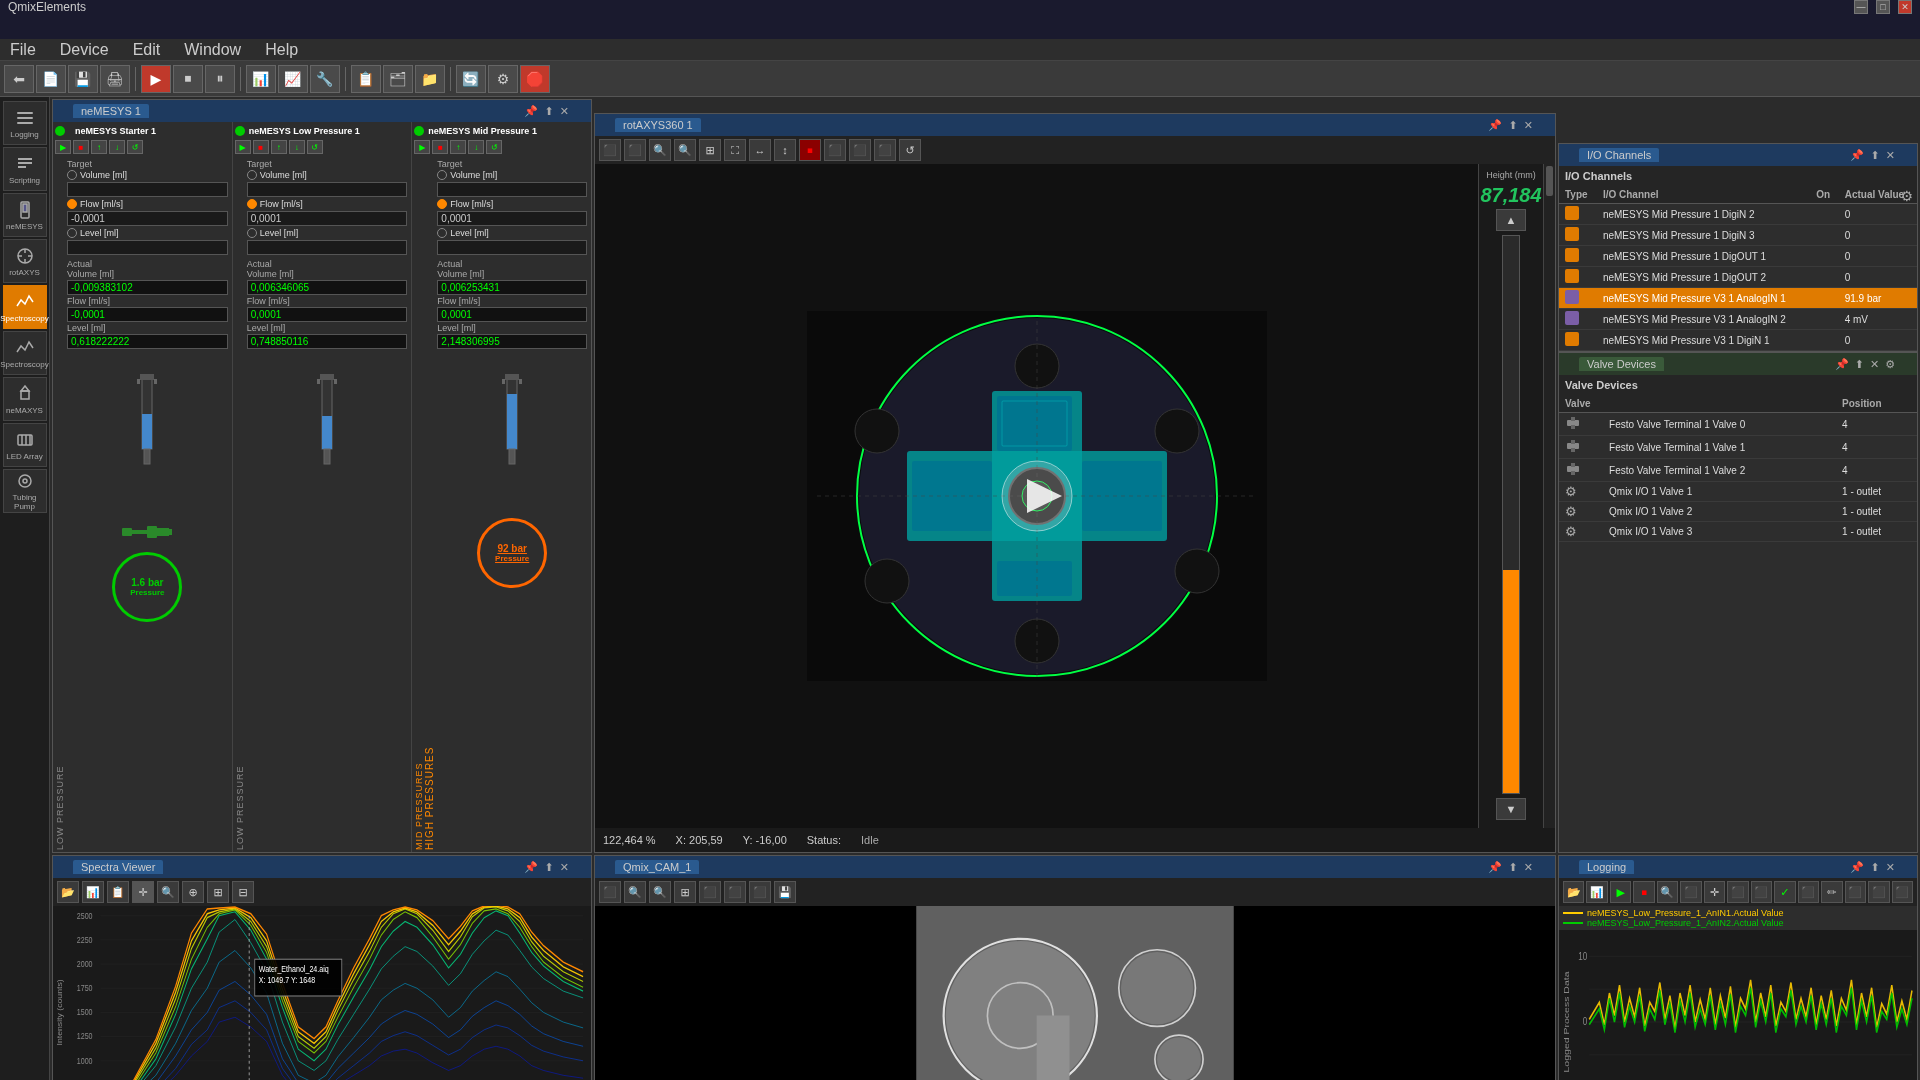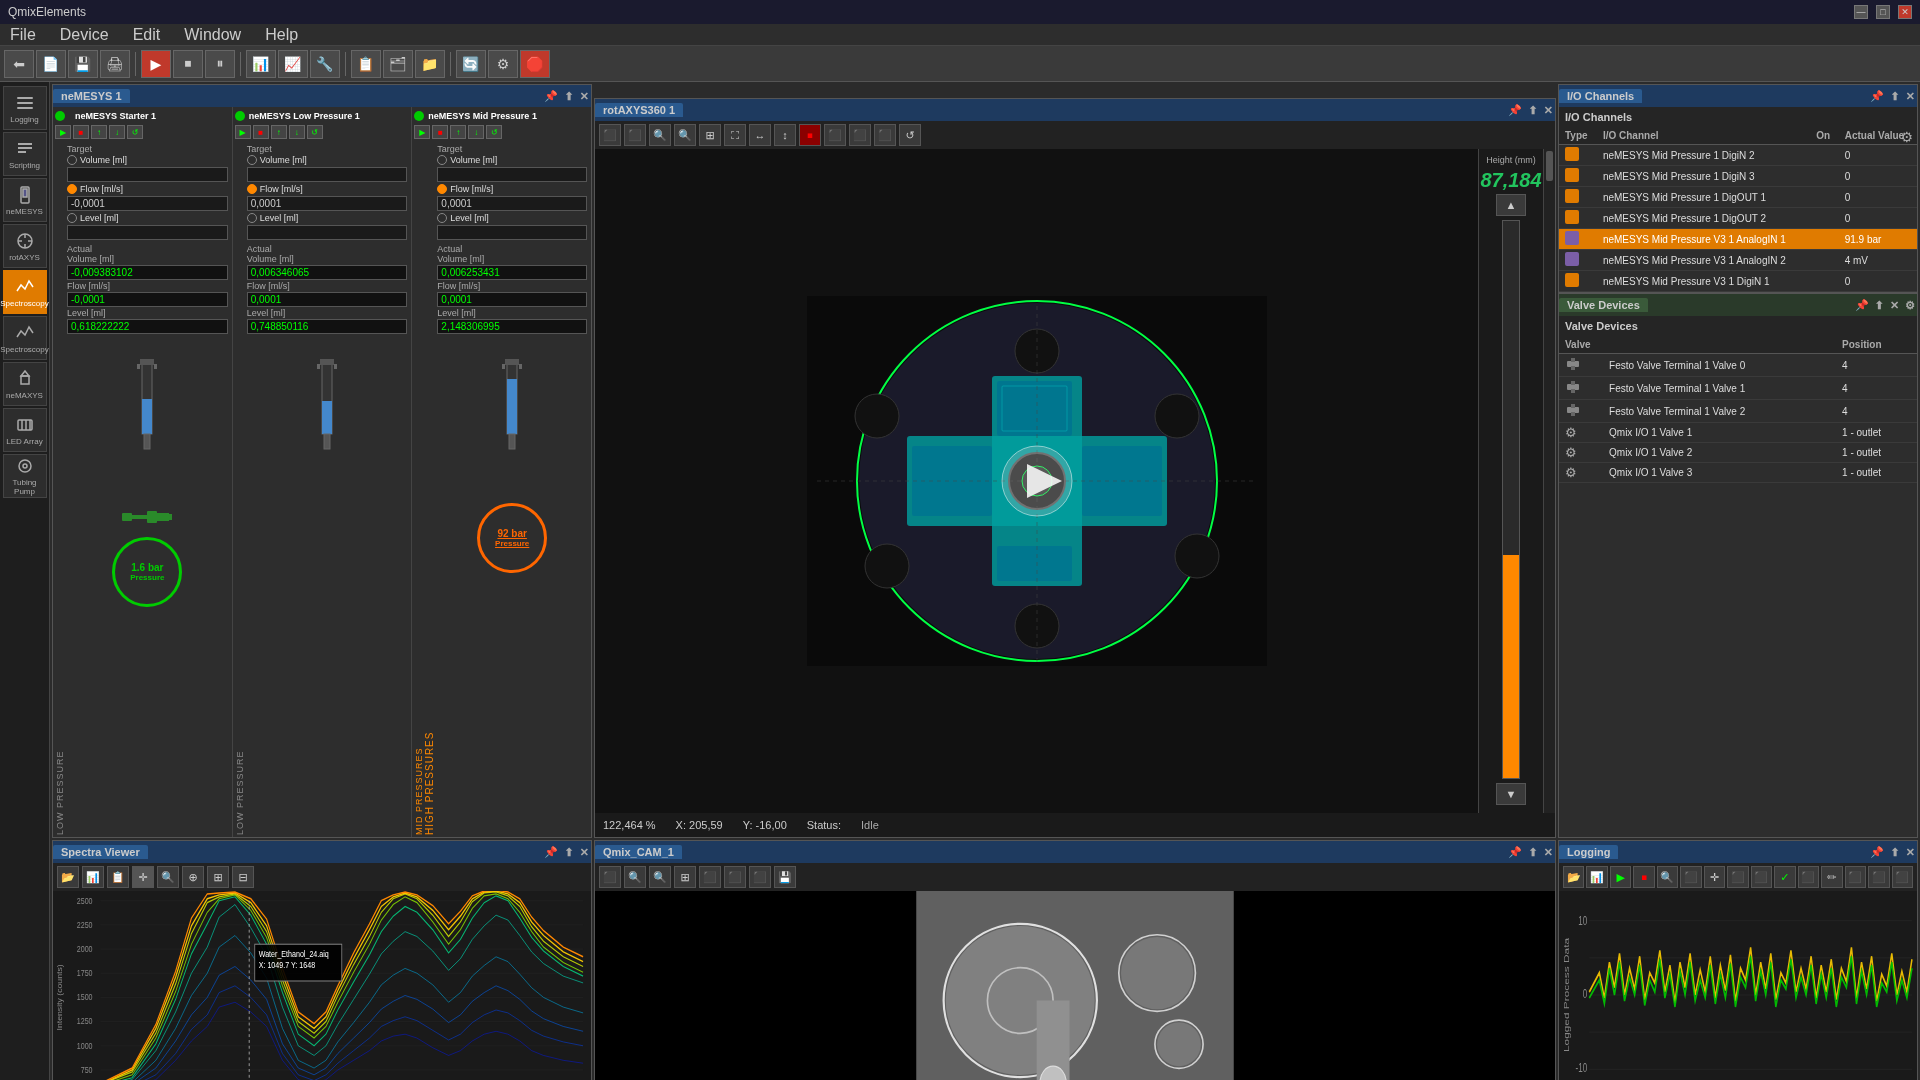--- a/index.html
+++ b/index.html
@@ -8,24 +8,24 @@
       height: 1080px;
       overflow: hidden;
       background: #2b2b2b;
       font-family: 'Segoe UI', Arial, sans-serif;
       font-size: 11px;
       color: #ddd;
     }
 
     
     #titlebar {
-      height: 24px;
+      height: 39px;
       background: #1a1a2e;
       display: flex;
-      align-items: center;
+      align-items: flex-start;
       padding: 0 8px;
       justify-content: space-between;
     }
     #titlebar .controls { display: flex; gap: 8px; }
     #titlebar .ctrl-btn {
       width: 14px; height: 14px; background: #555;
       border: 1px solid #777; cursor: pointer; font-size: 9px;
       display: flex; align-items: center; justify-content: center; color: #ccc;
     }
 
@@ -105,24 +105,24 @@
       border: 1px solid #555;
       display: flex;
       flex-direction: column;
       overflow: hidden;
     }
     .panel-header {
       height: 22px;
       background: #1e3a5f;
       display: flex;
       align-items: center;
-      padding: 0 0;
+      padding: 0 20px;
       gap: 4px;
       font-size: 11px;
-      font-weight: bold;
+      font-weight: normal;
       color: #ccc;
       flex-shrink: 0;
       justify-content: center;
     }
     .panel-header .tab-label {
       background: #2a5a8f;
       padding: 1px 8px;
       border-radius: 2px 2px 0 0;
       font-size: 11px;
     }
@@ -211,20 +211,21 @@
       background: #1a1a1a;
       display: flex; align-items: center; padding: 0 8px;
       font-size: 11px; color: #ccc; gap: 20px;
     }
     .status-idle { color: #aaa; }
 
     
     #io-panel {
       grid-column: 3;
       grid-row: 1;
+      margin-top: 44px;
     }
     .io-table { width: 100%; border-collapse: collapse; font-size: 10px; }
     .io-table th {
       background: #252525; padding: 3px 6px;
       text-align: left; border-bottom: 1px solid #555; color: #aaa;
     }
     .io-table td { padding: 2px 6px; border-bottom: 1px solid #3a3a3a; }
     .io-highlighted { background: #e07b00 !important; color: #fff; }
     .io-type-icon { width: 14px; height: 14px; display: inline-block; border-radius: 2px; }
     .io-type-orange { background: #e07b00; }
@@ -983,20 +984,30 @@
         <div class="rt-btn">✛</div>
         <div class="rt-btn">⬛</div>
         <div class="rt-btn">⬛</div>
         <div class="rt-btn" style="color:#0f0;">✓</div>
         <div class="rt-btn">⬛</div>
         <div class="rt-btn">✏</div>
         <div class="rt-btn">⬛</div>
         <div class="rt-btn">⬛</div>
         <div class="rt-btn">⬛</div>
       </div>
+      <div class="logging-legend">
+        <div class="legend-item">
+          <div class="legend-line legend-yellow"></div>
+          <span style="font-size:9px;color:#ffcc00;">neMESYS_Low_Pressure_1_AnIN1.Actual Value</span>
+        </div>
+        <div class="legend-item">
+          <div class="legend-line legend-green"></div>
+          <span style="font-size:9px;color:#00cc00;">neMESYS_Low_Pressure_1_AnIN2.Actual Value</span>
+        </div>
+      </div>
       <div class="logging-chart" style="flex:1;position:relative;">
         <svg class="chart-svg" viewBox="0 0 355 140" preserveAspectRatio="none">
           <rect width="355" height="140" fill="#1a1a1a"></rect>
 
           <text x="10" y="70" fill="#888" font-size="8" text-anchor="middle" transform="rotate(-90 10 70)">Logged Process Data</text>
 
           <g stroke="#2a2a2a" stroke-width="0.5">
             <line x1="30" y1="20" x2="350" y2="20"></line>
             <line x1="30" y1="45" x2="350" y2="45"></line>
             <line x1="30" y1="70" x2="350" y2="70"></line>

